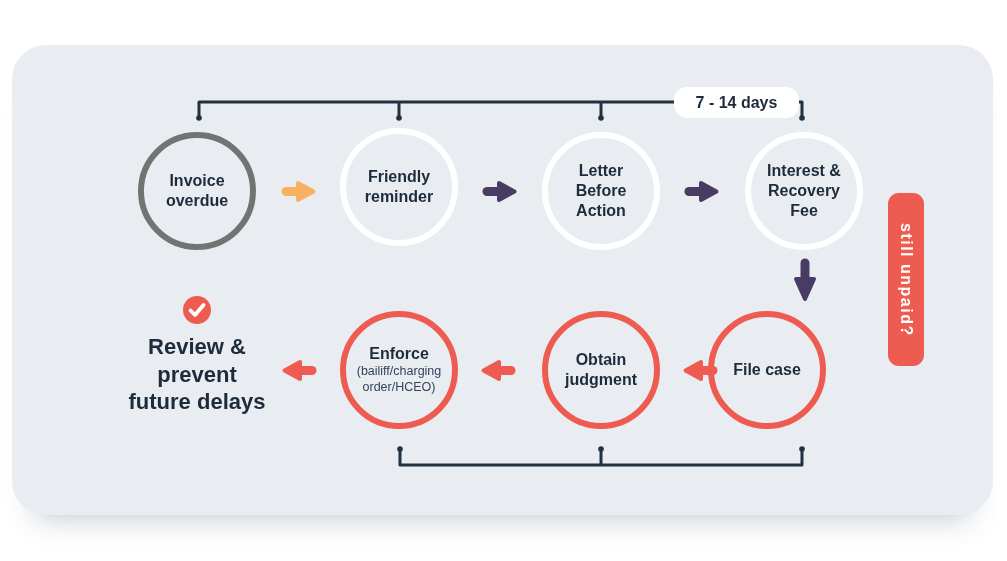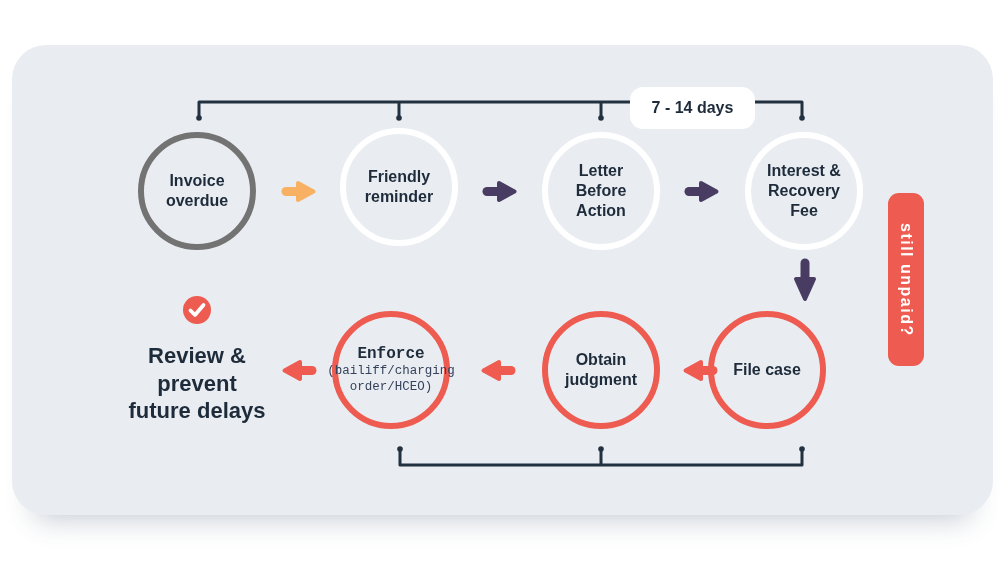--- a/index.html
+++ b/index.html
@@ -35,42 +35,42 @@
   .arr-yellow line{stroke:#F8B163;} .arr-yellow path{fill:#F8B163;stroke:#F8B163;}
   .arr-purple line{stroke:#493C62;} .arr-purple path{fill:#493C62;stroke:#493C62;}
   .arr-coral  line{stroke:#EF5B50;} .arr-coral  path{fill:#EF5B50;stroke:#EF5B50;}
   .flip{transform:scaleX(-1);}
   
   svg.bracket{position:absolute;overflow:visible;}
   svg.bracket path, svg.bracket line{stroke:#223140;fill:none;stroke-width:3;stroke-linejoin:round;}
   svg.bracket circle{fill:#223140;stroke:none;}
   
   .badge{
-    position:absolute;left:630px;top:87px;width:125px;height:42px;
+    position:absolute;left:674px;top:87px;width:125px;height:31px;
     background:#FFFFFF;border-radius:13px;
     display:flex;align-items:center;justify-content:center;
   }
   .badge span{font-weight:bold;font-size:16px;color:#1E2B3B;}
   
   .side-tab{
     position:absolute;left:888px;top:193px;width:36px;height:173px;
     background:#EE5B50;border-radius:11px;
     display:flex;align-items:center;justify-content:center;
   }
   .side-tab span{
     writing-mode:vertical-rl;font-weight:bold;font-size:16px;color:#FFFFFF;
     letter-spacing:1.5px;white-space:nowrap;
   }
   
   .outcome{
     position:absolute;left:77px;top:296px;width:240px;
     display:flex;flex-direction:column;align-items:center;text-align:center;
   }
   .outcome-text{
-    margin-top:18px;font-weight:bold;font-size:22px;line-height:1.25;
+    margin-top:9px;font-weight:bold;font-size:22px;line-height:1.25;
     color:#1E2B3B;white-space:pre-line;
   }
 </style>
 </head>
 <body>
 
 <div class="card"></div>
 
 <svg class="bracket" style="left:185px;top:95px;" width="635" height="30" viewBox="0 0 635 30">
   <path d="M14 22 V7 H617 V22"></path>
@@ -113,21 +113,21 @@
 Fee</span>
 </div>
 
 <div class="node b-red" style="left:708px;top:311px;">
   <span class="title">File case</span>
 </div>
 <div class="node b-red" style="left:542px;top:311px;">
   <span class="title">Obtain
 judgment</span>
 </div>
-<div class="node b-red" style="left:332px;top:311px;font-family:Liberation Mono, monospace;">
+<div class="node b-red" style="left:340px;top:311px;">
   <span class="title">Enforce</span>
   <span class="subtitle">(bailiff/charging
 order/HCEO)</span>
 </div>
 
 <svg class="arrow arr-yellow" style="left:281px;top:180px;" width="36" height="23" viewBox="0 0 36 23">
   <line x1="5" y1="11.5" x2="17" y2="11.5" stroke-width="9" stroke-linecap="round"></line>
   <path d="M17 3 L32.5 11.5 L17 20 Z" stroke-width="4" stroke-linejoin="round"></path>
 </svg>
 <svg class="arrow arr-purple" style="left:482px;top:180px;" width="36" height="23" viewBox="0 0 36 23">

